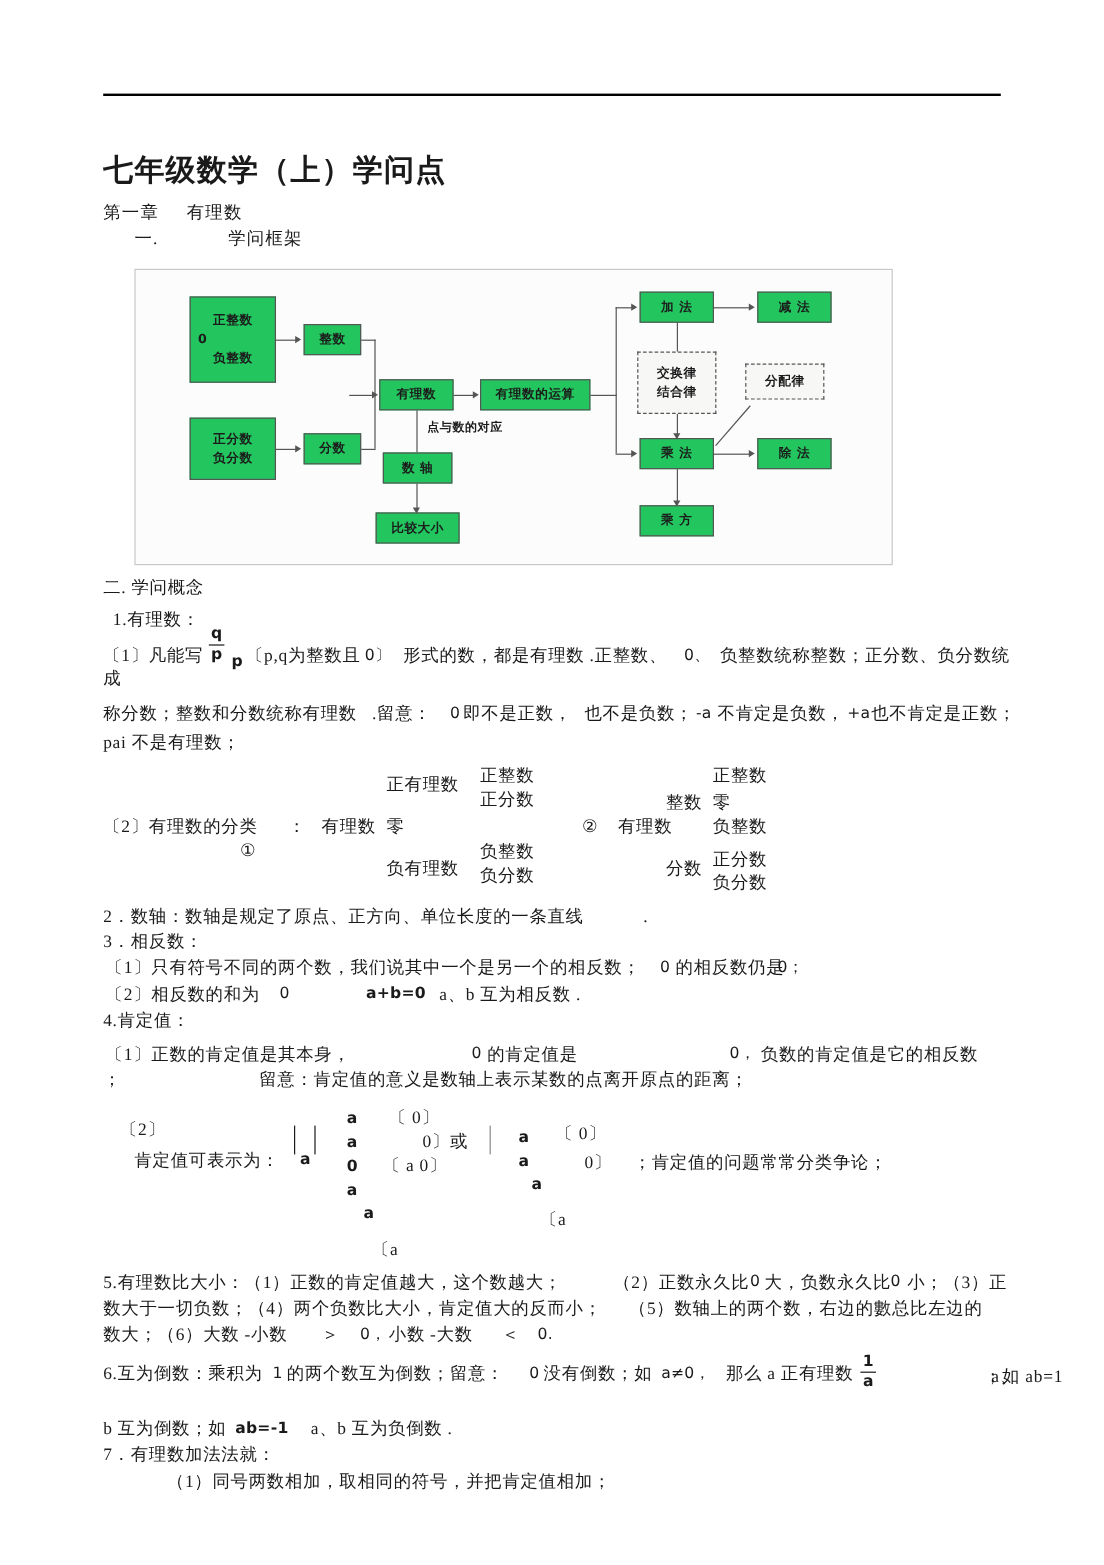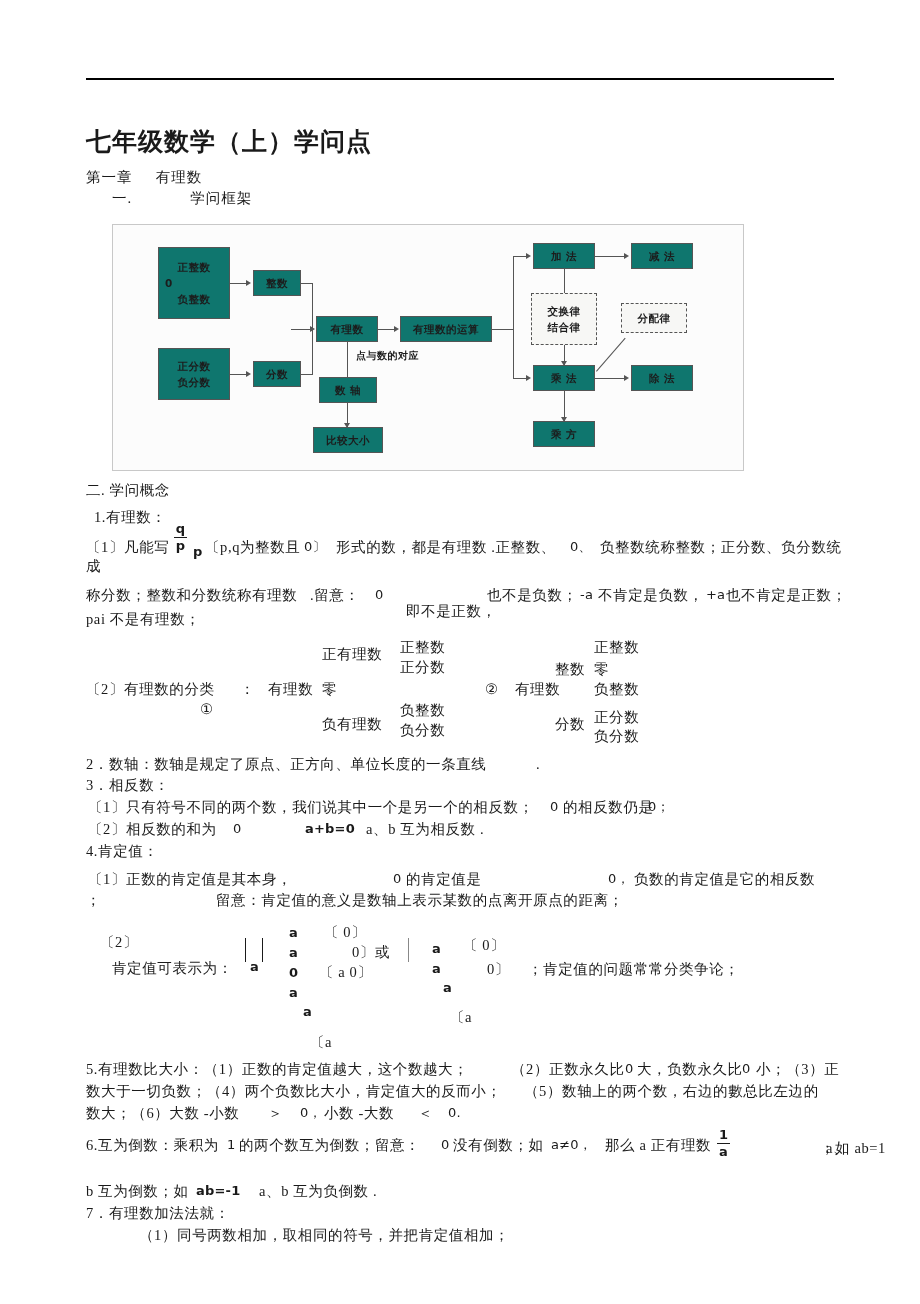--- a/index.html
+++ b/index.html
@@ -72,21 +72,21 @@
     left: 112px;
     top: 224px;
     width: 630px;
     height: 245px;
     border: 1px solid #c8c8c8;
     background: #fcfcfc;
   }
   .dbox {
     position: absolute;
     border: 1px solid #555;
-    background: #0f766e;
+    background: #22c55e;
     font-family: "DejaVu Sans", "Liberation Sans", sans-serif;
     font-size: 10.5px;
     font-weight: 700;
     color: #1c1c1c;
     display: flex;
     flex-direction: column;
     align-items: center;
     justify-content: center;
     line-height: 1.55;
     letter-spacing: .5px;
@@ -304,21 +304,21 @@
   <div class="txt" style="left:205px; top:540px;">〔p,q为整数且</div>
   <div class="txt sans" style="left:304px; top:540px;">0〕</div>
   <div class="txt" style="left:336px; top:540px;">形式的数，都是有理数 .正整数、</div>
   <div class="txt sans" style="left:570px; top:540px;">0、</div>
   <div class="txt" style="left:600px; top:540px;">负整数统称整数；正分数、负分数统</div>
   <div class="txt" style="left:86px; top:559px;">成</div>
 
   <div class="txt" style="left:86px; top:588px;">称分数；整数和分数统称有理数</div>
   <div class="txt" style="left:310px; top:588px;">.留意：</div>
   <div class="txt sans" style="left:375px; top:588px;">0</div>
-  <div class="txt" style="left:386px; top:604px;margin-left:20px;">即不是正数，</div>
+  <div class="txt" style="left:386px; top:588px;">即不是正数，</div>
   <div class="txt" style="left:487px; top:588px;">也不是负数；</div>
   <div class="txt sans" style="left:580px; top:588px;">-a</div>
   <div class="txt" style="left:598px; top:588px;">不肯定是负数，</div>
   <div class="txt sans" style="left:706px; top:588px;">+a</div>
   <div class="txt" style="left:726px; top:588px;">也不肯定是正数；</div>
 
   <div class="txt" style="left:86px; top:612px;">pai 不是有理数；</div>
 
   <div class="txt" style="left:86px; top:682px;">〔2〕有理数的分类</div>
   <div class="txt" style="left:240px; top:682px;">：</div>

